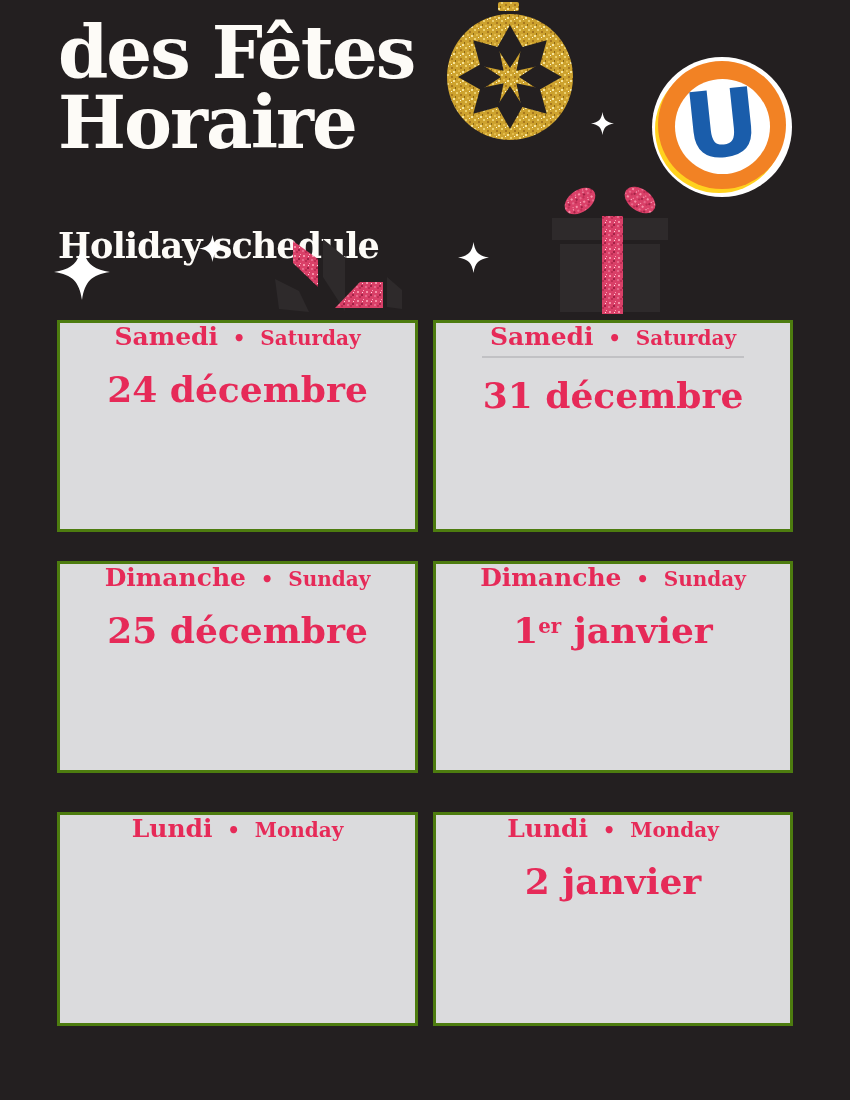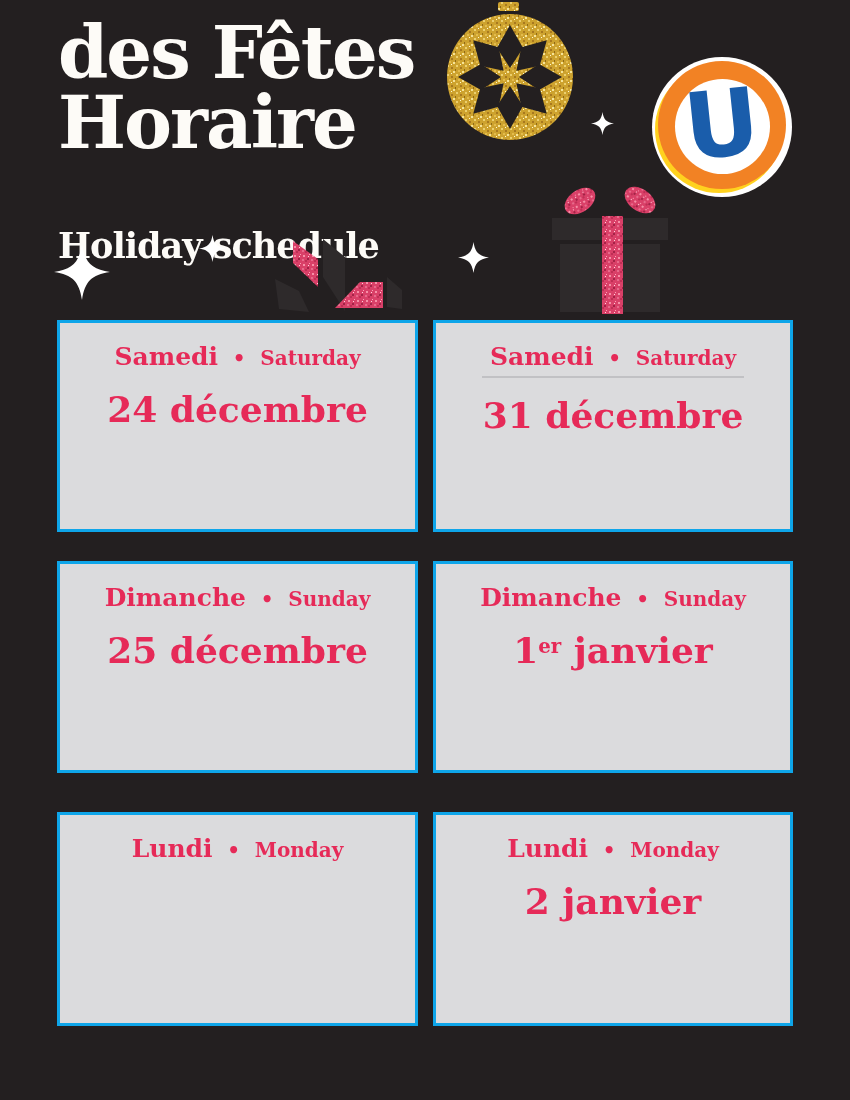--- a/index.html
+++ b/index.html
@@ -23,22 +23,22 @@
   .logo .ring-yellow{position:absolute;left:3px;top:8px;width:128px;height:128px;background:#ffd21f;border-radius:50%;}
   .logo .ring-orange{position:absolute;left:6px;top:4px;width:128px;height:128px;background:#f28224;border-radius:50%;}
   .logo .inner-white{position:absolute;left:23px;top:22px;width:95px;height:95px;background:#ffffff;border-radius:50%;}
   .logo .u{
     position:absolute;inset:0;display:flex;align-items:center;justify-content:center;
     font-family:"DejaVu Sans",sans-serif;font-weight:bold;font-size:92px;color:#1a5dab;
     transform:rotate(-6deg);padding-bottom:6px;
   }
   
   .card{
-    position:absolute;background:#dbdbdd;border:3px solid #0ea5e9;
-    box-sizing:border-box;text-align:center;padding-top:20px;
+    position:absolute;background:#dbdbdd;border:3px solid #4d7c0f;
+    box-sizing:border-box;text-align:center;
   }
   .col1{left:57px;width:361px;}
   .col2{left:433px;width:360px;}
   .row1{top:320px;height:212px;}
   .row2{top:561px;height:212px;}
   .row3{top:812px;height:214px;}
   .card-header{
     display:inline-block;color:#e62a58;font-weight:bold;font-size:25px;line-height:28px;
   }
   .card-header.underlined{border-bottom:2px solid #c1c1c4;padding:0 8px 4px 8px;}

